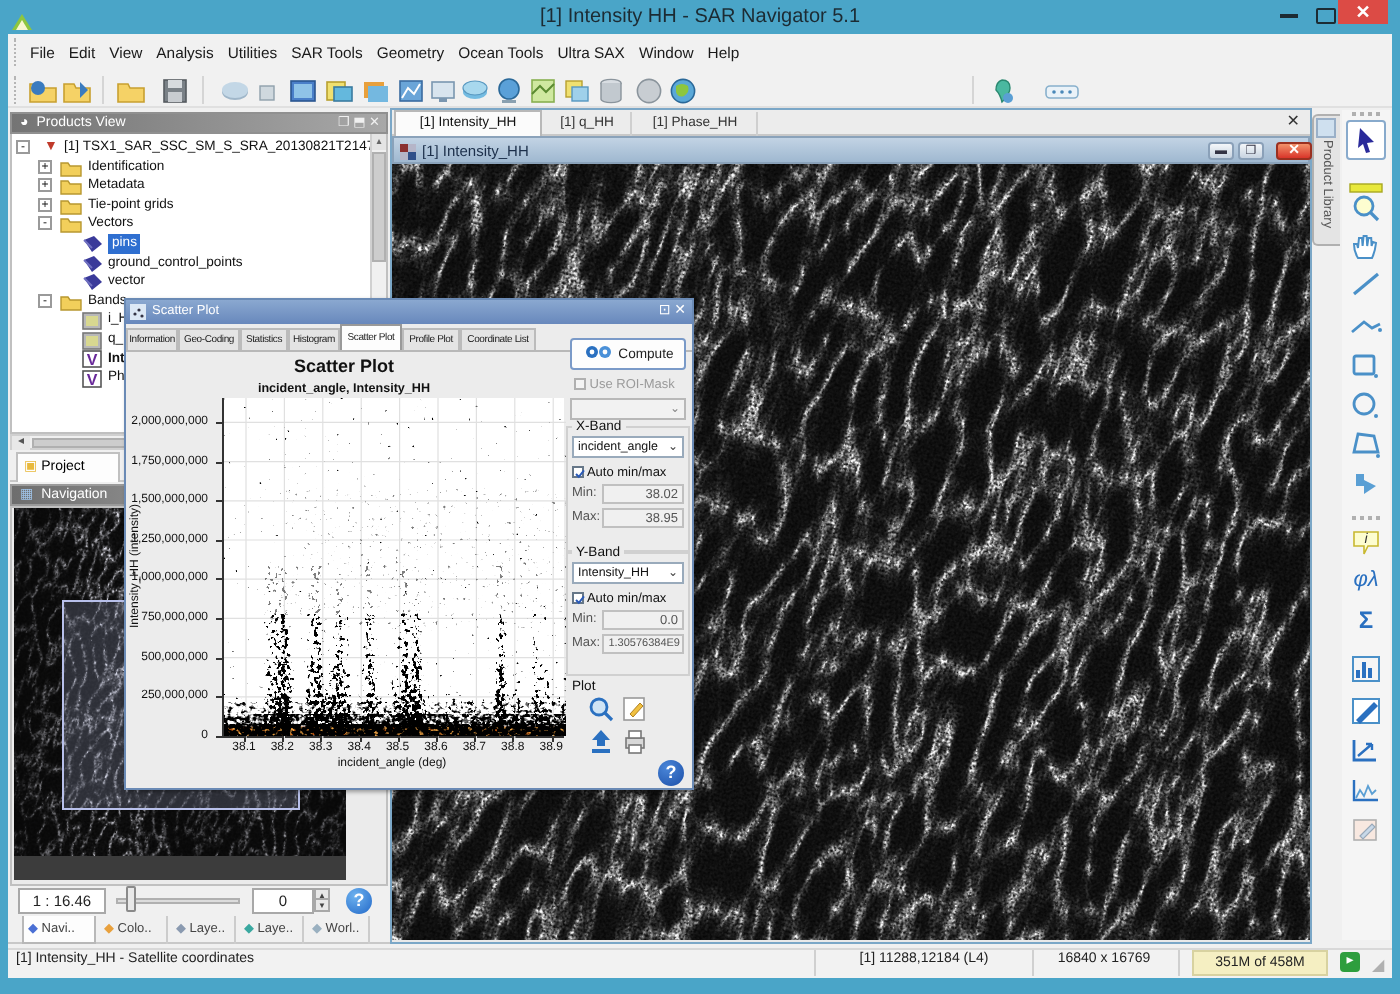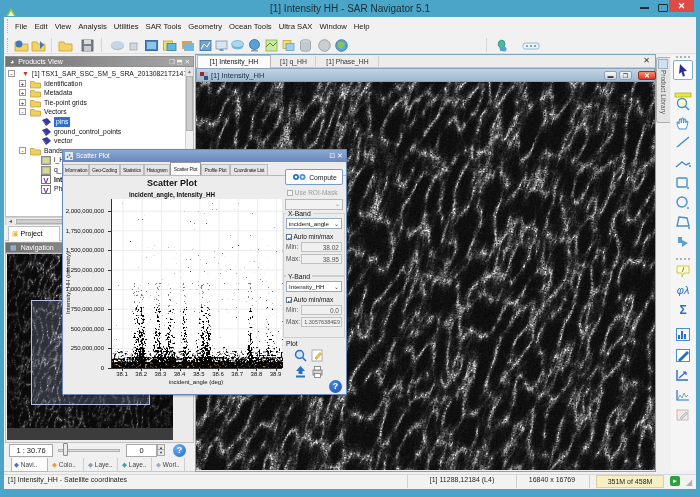--- a/index.html
+++ b/index.html
@@ -270,21 +270,21 @@
         <g transform="rotate(-74 83 87)">
           <rect x="-130" y="-130" width="440" height="440" filter="url(#sarnav)"></rect>
         </g>
       </g>
 <rect x="0" y="174" width="166" height="12" fill="#3c3c3c"></rect>
 </svg>
 </div>
 
 <div class="abs" style="left:31px;top:300px;width:119px;height:105px;background:rgba(190,198,240,0.2);border:1.5px solid #b8c0ea;"></div>
 
-<div class="abs" style="left:9px;top:444px;width:44px;height:13px;background:#fff;border:1px solid #a8a8a8;font-size:7.5px;text-align:center;line-height:12px;color:#222;">1 : 30.76</div>
+<div class="abs" style="left:9px;top:444px;width:44px;height:13px;background:#fff;border:1px solid #a8a8a8;font-size:7.5px;text-align:center;line-height:12px;color:#222;">1 : 16.46</div>
 <div class="abs" style="left:58px;top:449px;width:62px;height:3px;background:#dcdcdc;border:1px solid #b0b0b0;"></div>
 <div class="abs" style="left:63px;top:443px;width:5px;height:13px;background:#e8e8e8;border:1px solid #8a8a8a;border-radius:1px;"></div>
 <div class="abs" style="left:126px;top:444px;width:31px;height:13px;background:#fff;border:1px solid #a8a8a8;font-size:7.5px;text-align:center;line-height:12px;color:#222;">0</div>
 <div class="abs" style="left:157px;top:444px;width:8px;height:13px;">
  <div style="height:6px;background:#e8e8e8;border:1px solid #a8a8a8;font-size:4px;text-align:center;line-height:5px;color:#444;">▲</div>
  <div style="height:6px;background:#e8e8e8;border:1px solid #a8a8a8;border-top:none;font-size:4px;text-align:center;line-height:5px;color:#444;">▼</div>
 </div>
 <div class="abs" style="left:173px;top:444px;width:13px;height:13px;border-radius:7px;background:radial-gradient(circle at 35% 30%,#6db2ef,#2268c8);color:#fff;font-size:9px;font-weight:bold;text-align:center;line-height:13px;">?</div>
 
 <div class="abs" id="bottomtabs" style="left:4px;top:458px;width:192px;height:14px;border-bottom:1px solid #c8c8c8;font-size:6.5px;color:#444;">

